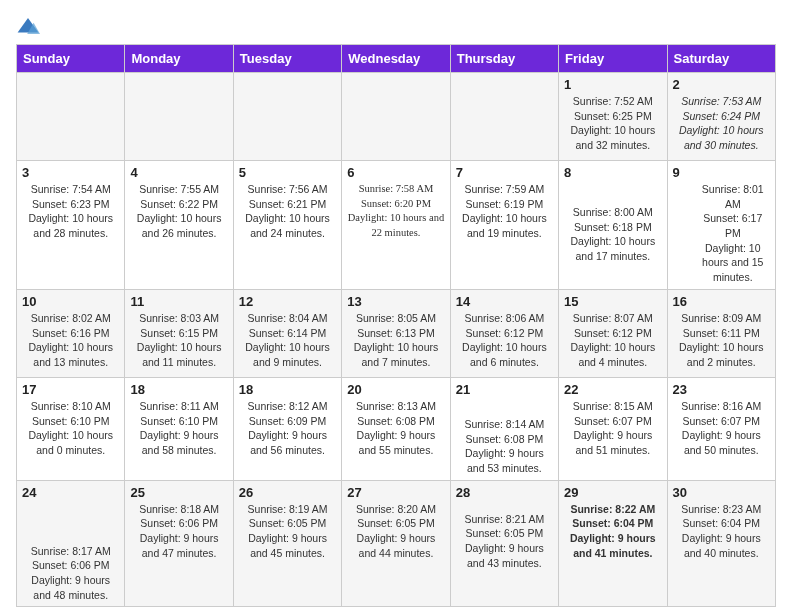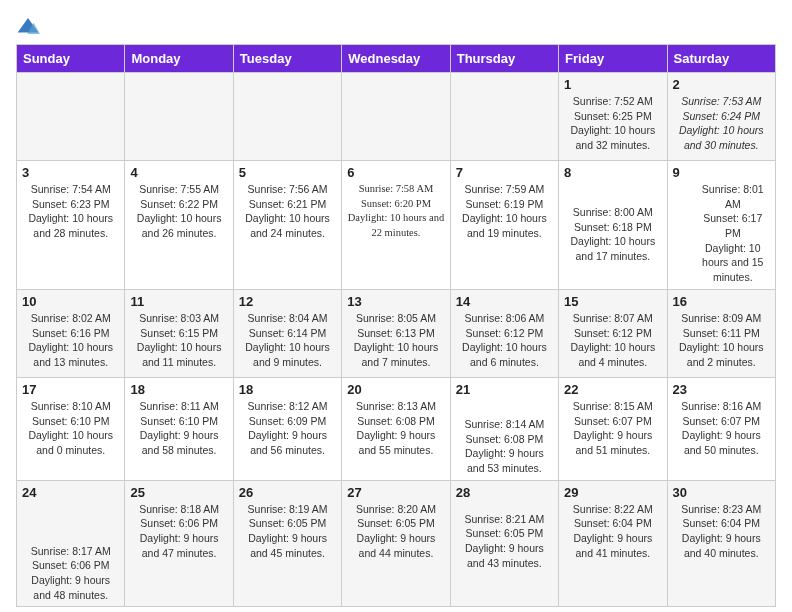--- a/index.html
+++ b/index.html
@@ -289,21 +289,21 @@
 Daylight: 9 hours and 44 minutes.</div>
         </td>
         <td>
           <span class="day-num">28</span>
           <div class="day-info" style="white-space: pre-line; margin-top: 12px;">Sunrise: 8:21 AM
 Sunset: 6:05 PM
 Daylight: 9 hours and 43 minutes.</div>
         </td>
         <td>
           <span class="day-num">29</span>
-          <div class="day-info" style="white-space: pre-line;">Sunrise: 8:22 AM
+          <div class="day-info" style="white-space: pre-line; font-weight: bold;">Sunrise: 8:22 AM
 Sunset: 6:04 PM
 Daylight: 9 hours and 41 minutes.</div>
         </td>
         <td>
           <span class="day-num">30</span>
           <div class="day-info" style="white-space: pre-line;">Sunrise: 8:23 AM
 Sunset: 6:04 PM
 Daylight: 9 hours and 40 minutes.</div>
         </td>
       </tr>

